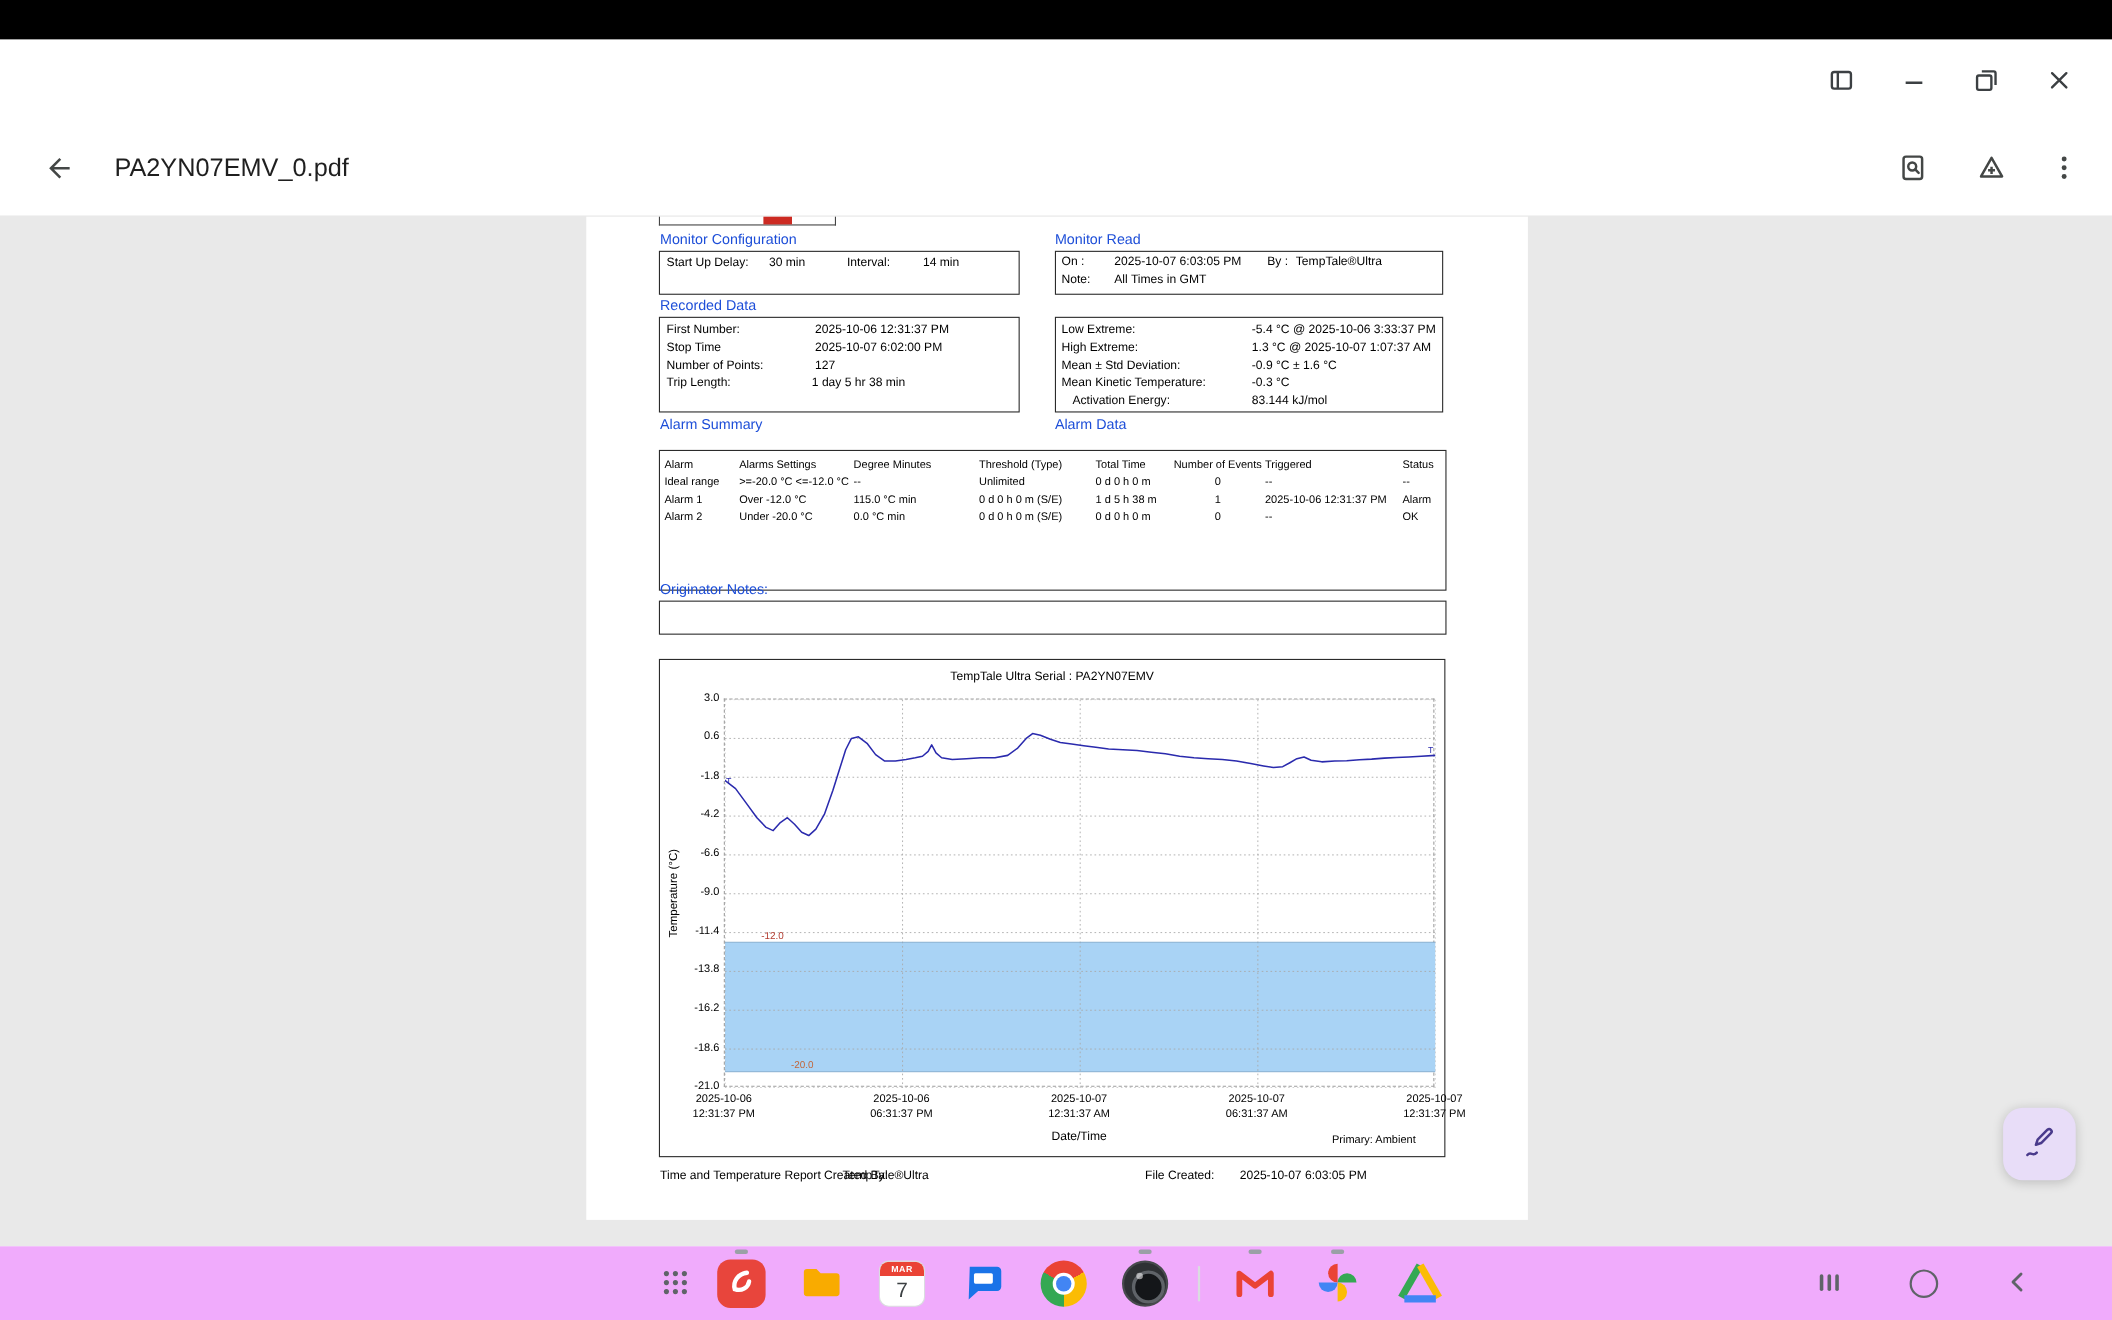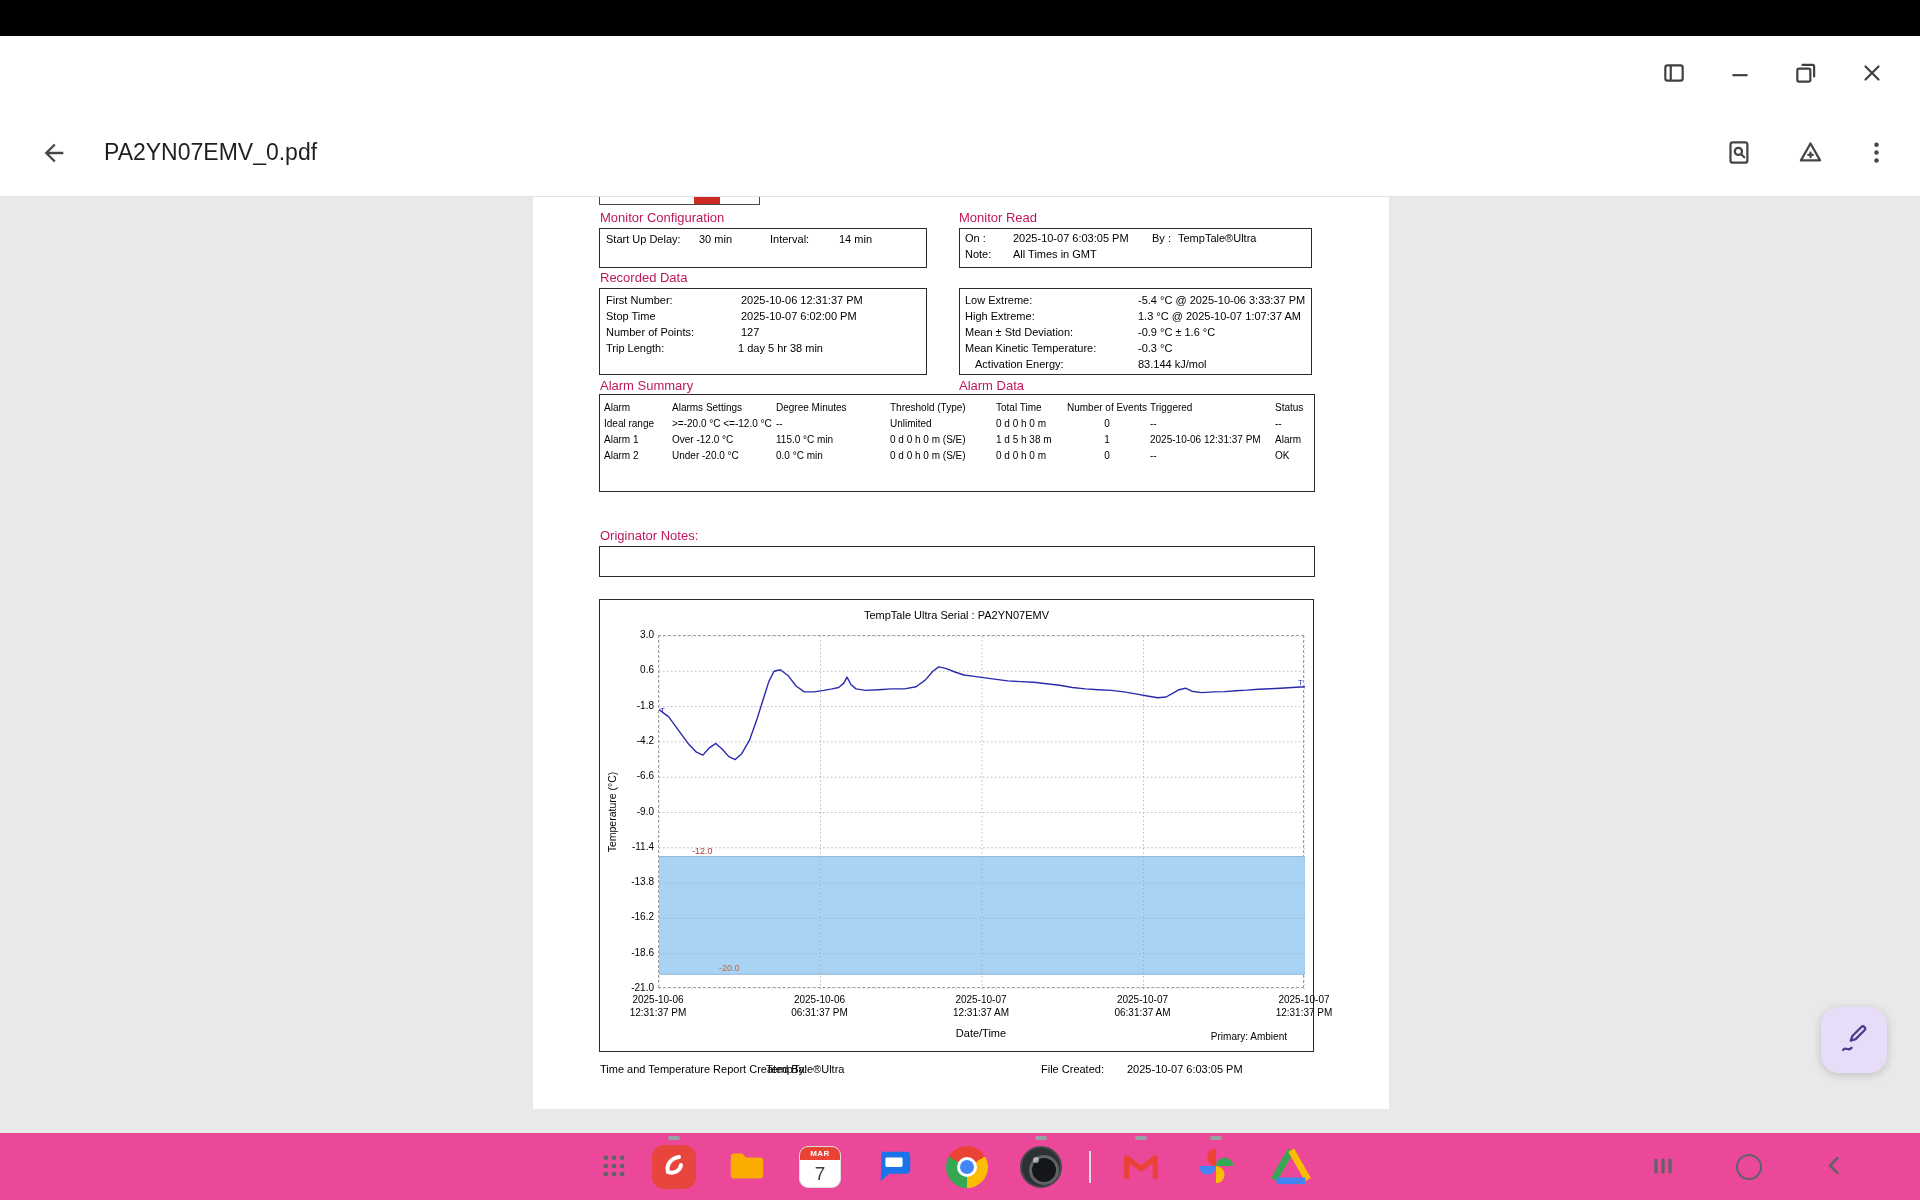--- a/index.html
+++ b/index.html
@@ -11,21 +11,21 @@
 .win-controls{position:absolute;right:34px;top:0;height:76px;display:flex;align-items:center;gap:38px}
 .wbtn,.tbtn{background:none;border:none;cursor:pointer;display:flex;align-items:center;justify-content:center;padding:0}
 .wbtn{width:28px;height:28px}
 .pdf-toolbar{position:absolute;left:0;top:112px;width:1920px;height:85px;background:#fff;border-bottom:1px solid #e2e2e2}
 .back-btn{position:absolute;left:34px;top:22px;width:40px;height:40px}
 .doc-title{position:absolute;left:104px;top:27px;font-size:23px;color:#1f1f1f;white-space:nowrap}
 .tbtn{position:absolute;top:22px;width:40px;height:40px}
 .content{position:absolute;left:0;top:197px;width:1920px;height:936px;background:#e9e9e9}
 .pdf-page{position:absolute;left:533px;top:0;width:856px;height:912px;background:#fff}
 
-.ph{position:absolute;font-size:13px;color:#be185d;white-space:nowrap}
+.ph{position:absolute;font-size:13px;color:#1d4ed8;white-space:nowrap}
 .pbox{position:absolute;border:1px solid #2b2b2b;background:#fff}
 .fl{position:absolute;font-size:11px;color:#000;white-space:nowrap}
 .sliver{position:absolute;left:66px;top:0;width:161px;height:8px;border-left:1px solid #444;border-right:1px solid #444;border-bottom:1px solid #444}
 .sliver-red{position:absolute;left:94px;top:0;width:26px;height:7px;background:#cc2a22}
 
 .atr{position:absolute;left:0;width:100%;height:13px}
 .atr span{position:absolute;white-space:nowrap;font-size:10px;color:#000}
 .c0{left:4px}.c1{left:72px}.c2{left:176px}.c3{left:290px}.c4{left:396px}
 .c5{left:459px;width:96px;text-align:center}.c6{left:550px}.c7{left:675px}
 
@@ -36,21 +36,21 @@
 .plot{position:absolute;left:58px;top:35px;width:646px;height:353px;border:1px dashed #9f9f9f}
 .plot svg{position:absolute;left:0;top:0}
 .band-label{position:absolute;font-size:9px;white-space:nowrap}
 .band-label.upper{left:33px}.band-label.lower{left:60px}
 .y-tick{position:absolute;left:14px;width:40px;text-align:right;font-size:10px;color:#000}
 .x-tick{position:absolute;top:394px;width:120px;text-align:center;font-size:10px;line-height:12.5px;color:#000}
 .x-axis-label{position:absolute;top:427px;left:58px;width:646px;text-align:center;font-size:11px;color:#000}
 .legend{position:absolute;top:431px;right:26px;font-size:10px;color:#000}
 
 
-.shelf{position:absolute;left:0;top:1133px;width:1920px;height:67px;background:#ec4899}
+.shelf{position:absolute;left:0;top:1133px;width:1920px;height:67px;background:#f0abfc}
 .shelf-item{position:absolute;background:none;border:none;cursor:pointer;display:flex;align-items:center;justify-content:center;padding:0}
 .run-dot{position:absolute;top:3px;width:12px;height:3.5px;border-radius:2px;background:#9aa0a6}
 .divider{position:absolute;left:1089px;top:18px;width:2px;height:32px;background:#dadce0}
 .chrome-icon{width:42px;height:42px;border-radius:50%;background:conic-gradient(from -60deg,#ea4335 0 120deg,#fbbc04 120deg 240deg,#34a853 240deg 360deg);position:relative}
 .chrome-icon::before{content:"";position:absolute;left:50%;top:50%;width:20px;height:20px;margin:-10px 0 0 -10px;border-radius:50%;background:#fff}
 .chrome-icon::after{content:"";position:absolute;left:50%;top:50%;width:14px;height:14px;margin:-7px 0 0 -7px;border-radius:50%;background:#4285f4}
 .camera-icon{width:42px;height:42px;border-radius:50%;background:#2e3134;border:2px solid #474a4d;position:relative}
 .camera-icon::before{content:"";position:absolute;left:50%;top:50%;width:24px;height:24px;margin:-12px 0 0 -12px;border-radius:50%;border:3px solid #5f6368;background:#141619}
 .camera-icon::after{content:"";position:absolute;left:11px;top:9px;width:6px;height:6px;border-radius:50%;background:rgba(255,255,255,.55)}
 .red-app{width:44px;height:44px;border-radius:12px;background:#e8453c;display:flex;align-items:center;justify-content:center}
@@ -169,21 +169,21 @@
         <span class="fl" style="left:5px;top:37px">Mean ± Std Deviation:</span>
         <span class="fl" style="left:178px;top:37px">-0.9 °C ± 1.6 °C</span>
         <span class="fl" style="left:5px;top:53px">Mean Kinetic Temperature:</span>
         <span class="fl" style="left:178px;top:53px">-0.3 °C</span>
         <span class="fl" style="left:15px;top:69px">Activation Energy:</span>
         <span class="fl" style="left:178px;top:69px">83.144 kJ/mol</span>
       </div>
 
       <div class="ph" style="left:67px;top:181px">Alarm Summary</div>
       <div class="ph" style="left:426px;top:181px">Alarm Data</div>
-      <div class="pbox" style="left:66px;top:197px;width:716px;height:98px">
+      <div class="pbox" style="left:66px;top:212px;width:716px;height:128px">
         <div class="atr" style="top:7px">
           <span class="c0">Alarm</span>
           <span class="c1">Alarms Settings</span>
           <span class="c2">Degree Minutes</span>
           <span class="c3">Threshold (Type)</span>
           <span class="c4">Total Time</span>
           <span class="c5">Number of Events</span>
           <span class="c6">Triggered</span>
           <span class="c7">Status</span>
         </div>

